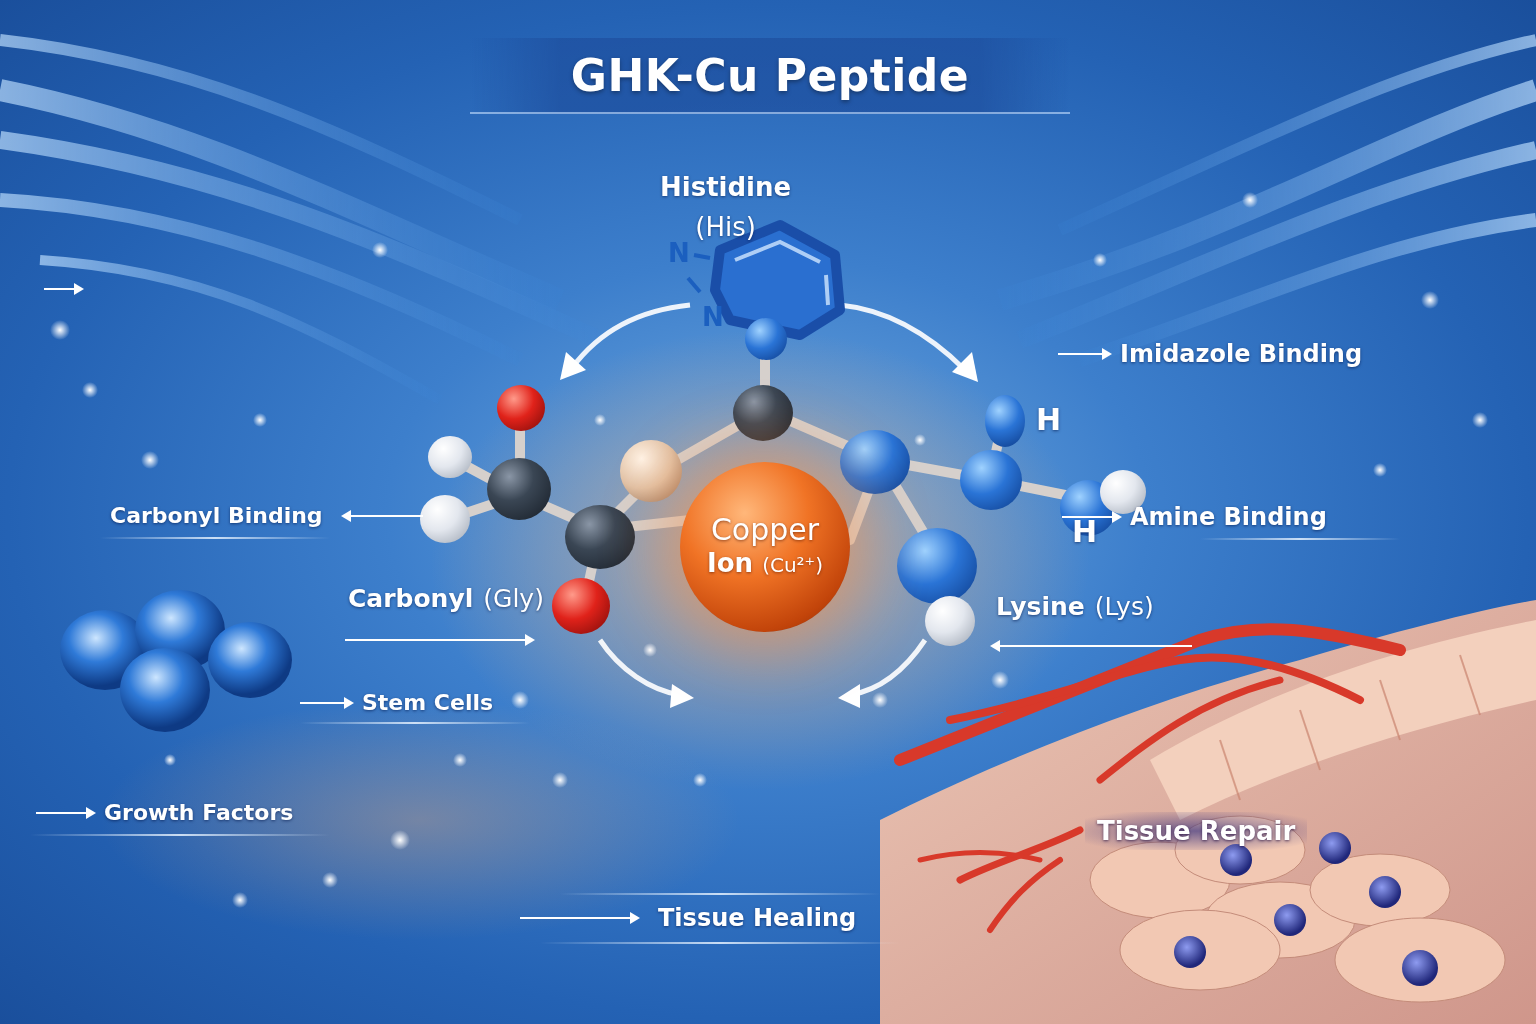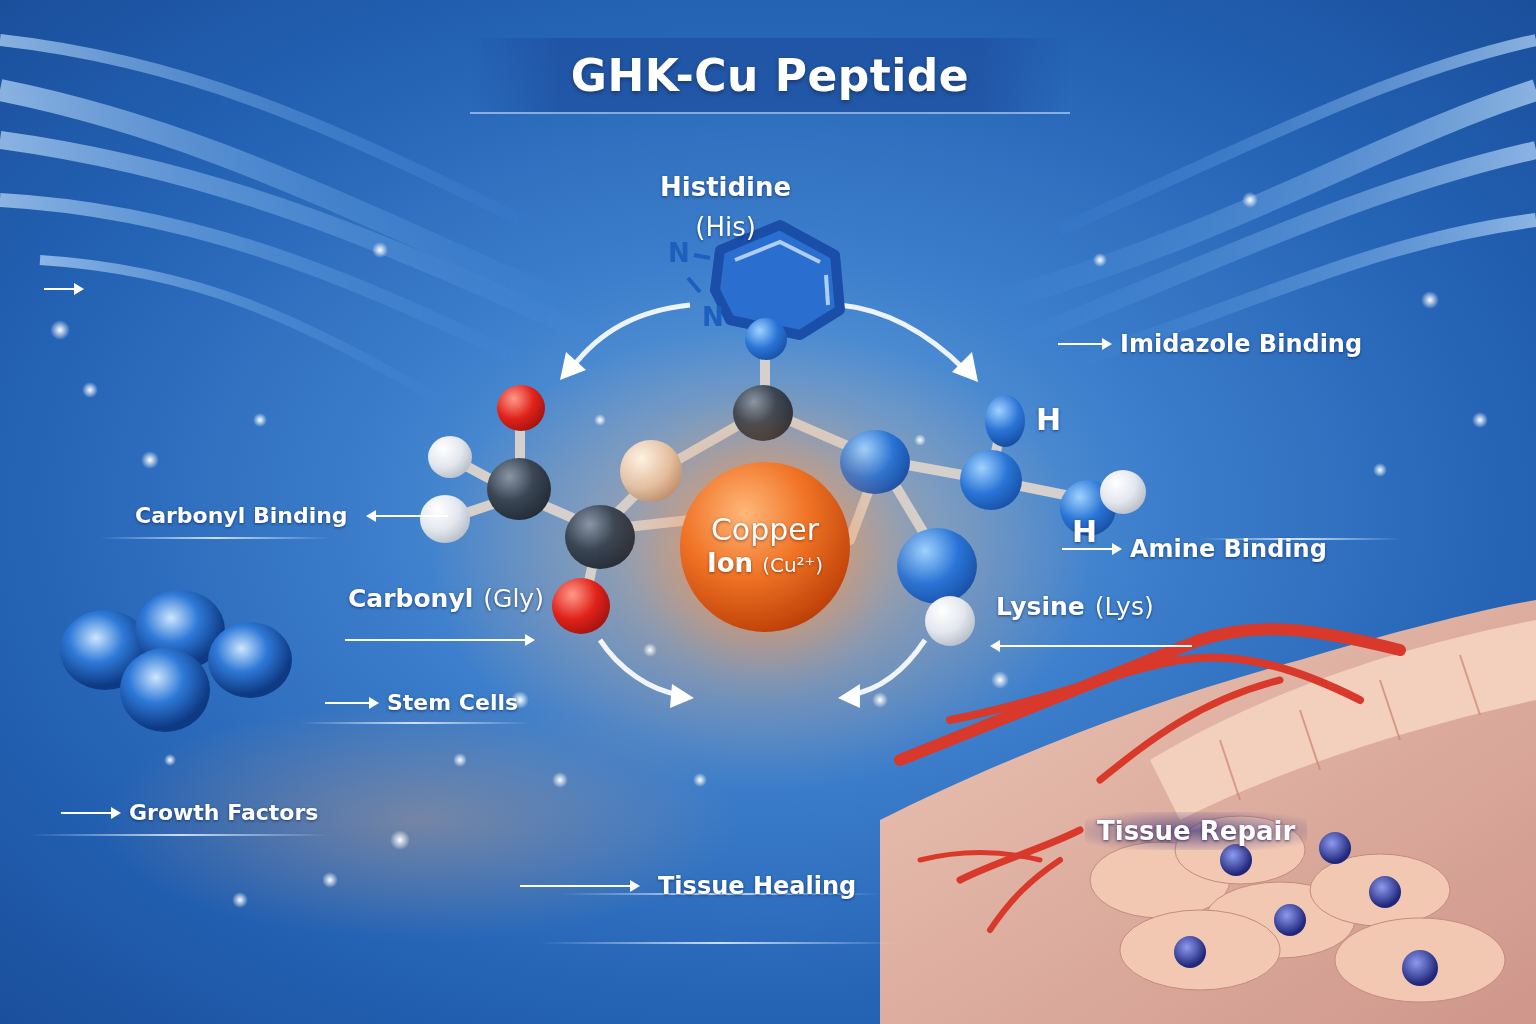--- a/index.html
+++ b/index.html
@@ -8,21 +8,21 @@
     background:radial-gradient(ellipse at 50% 50%, #6fa8de 0%, #3d7fcc 35%, #2462b4 70%, #1a4f9c 100%);}
   .bg-layer{position:absolute;inset:0;pointer-events:none;}
   .title-bar{position:absolute;left:470px;top:38px;width:600px;height:74px;
     background:linear-gradient(90deg,rgba(30,80,160,0) 0%,rgba(30,80,160,.75) 15%,rgba(30,80,160,.75) 85%,rgba(30,80,160,0) 100%);
     border-bottom:2px solid rgba(200,225,255,.6);
     display:flex;align-items:center;justify-content:center;}
   .title{color:#fff;font-size:44px;font-weight:bold;letter-spacing:0.5px;text-shadow:0 2px 4px rgba(0,0,0,.35);}
   .label{position:absolute;color:#fff;font-size:24px;font-weight:bold;white-space:nowrap;
     text-shadow:0 1px 3px rgba(0,20,70,.6);display:flex;align-items:center;gap:10px;}
   .label .sub{font-weight:normal;}
-  .label.small{font-size:22px;margin-left:25px;}
+  .label.small{font-size:22px;}
   .uline{position:absolute;height:2px;background:linear-gradient(90deg,rgba(255,255,255,0),rgba(230,242,255,.85),rgba(255,255,255,0));}
   .arr{display:inline-block;position:relative;height:2px;background:#fff;}
   .arr.r::after{content:"";position:absolute;right:-2px;top:-5px;border-left:10px solid #fff;border-top:6px solid transparent;border-bottom:6px solid transparent;}
   .arr.l::before{content:"";position:absolute;left:-2px;top:-5px;border-right:10px solid #fff;border-top:6px solid transparent;border-bottom:6px solid transparent;}
   .atom{position:absolute;border-radius:50%;}
   .atom.carbon{background:radial-gradient(circle at 35% 30%,#8a96a6 0%,#3a4654 40%,#151c25 100%);}
   .atom.oxygen{background:radial-gradient(circle at 35% 30%,#ff9a8a 0%,#e0221a 45%,#7a0a08 100%);}
   .atom.hydrogen{background:radial-gradient(circle at 35% 30%,#ffffff 0%,#e3e7ee 45%,#9aa3b0 100%);}
   .atom.nitrogen{background:radial-gradient(circle at 35% 30%,#9fd2ff 0%,#2a74d6 45%,#0c3a88 100%);}
   .atom.beige{background:radial-gradient(circle at 35% 30%,#fff3e6 0%,#e1c2a6 50%,#8f6c55 100%);}
@@ -239,32 +239,32 @@
 
 <div class="copper">
   <div class="c1">Copper</div>
   <div class="c2"><span>Ion</span> <span class="sub">(Cu²⁺)</span></div>
 </div>
 
 <div class="label" style="left:44px;top:288px;">
   <span class="arr r" style="width:38px;"></span>
 </div>
 
-<div class="label" style="left:1058px;top:330px;">
+<div class="label" style="left:1058px;top:340px;">
   <span class="arr r" style="width:52px;"></span>
   <span>Imidazole Binding</span>
 </div>
 
 <div class="label small" style="left:110px;top:503px;">
   <span>Carbonyl Binding</span>
   <span class="arr l" style="width:80px;margin-left:10px;"></span>
 </div>
 <div class="uline" style="left:100px;top:537px;width:230px;"></div>
 
-<div class="label" style="left:1132px;top:503px;margin-top:32px;">
+<div class="label" style="left:1132px;top:503px;">
   <span class="arr r" style="width:58px;margin-left:-70px;"></span>
   <span>Amine Binding</span>
 </div>
 <div class="uline" style="left:1200px;top:538px;width:200px;"></div>
 
 <div class="label" style="left:348px;top:584px;font-size:25px;">
   <span>Carbonyl</span>
     <span class="sub">(Gly)</span>
 </div>
 <div style="position:absolute;left:345px;top:626px;">
@@ -285,19 +285,19 @@
 </div>
 <div class="uline" style="left:300px;top:722px;width:230px;"></div>
 
 <div class="label small" style="left:36px;top:800px;">
   <span class="arr r" style="width:58px;"></span>
   <span>Growth Factors</span>
 </div>
 <div class="uline" style="left:30px;top:834px;width:300px;"></div>
 
 <div class="uline" style="left:560px;top:893px;width:320px;"></div>
-<div class="label" style="left:520px;top:872px;gap:20px;">
+<div class="label" style="left:520px;top:904px;gap:20px;">
   <span class="arr r" style="width:118px;"></span>
   <span>Tissue Healing</span>
 </div>
 <div class="uline" style="left:540px;top:942px;width:360px;"></div>
 
 <div class="tissue-label">Tissue Repair</div>
 
 </body></html>

